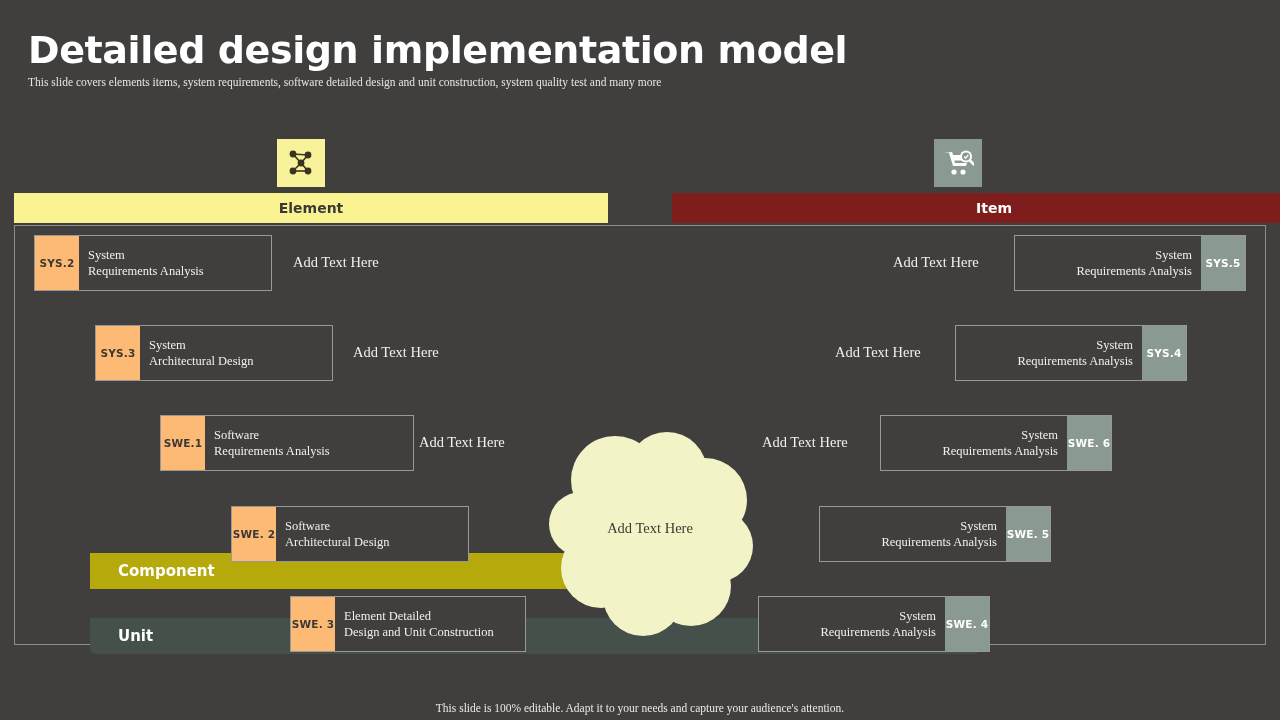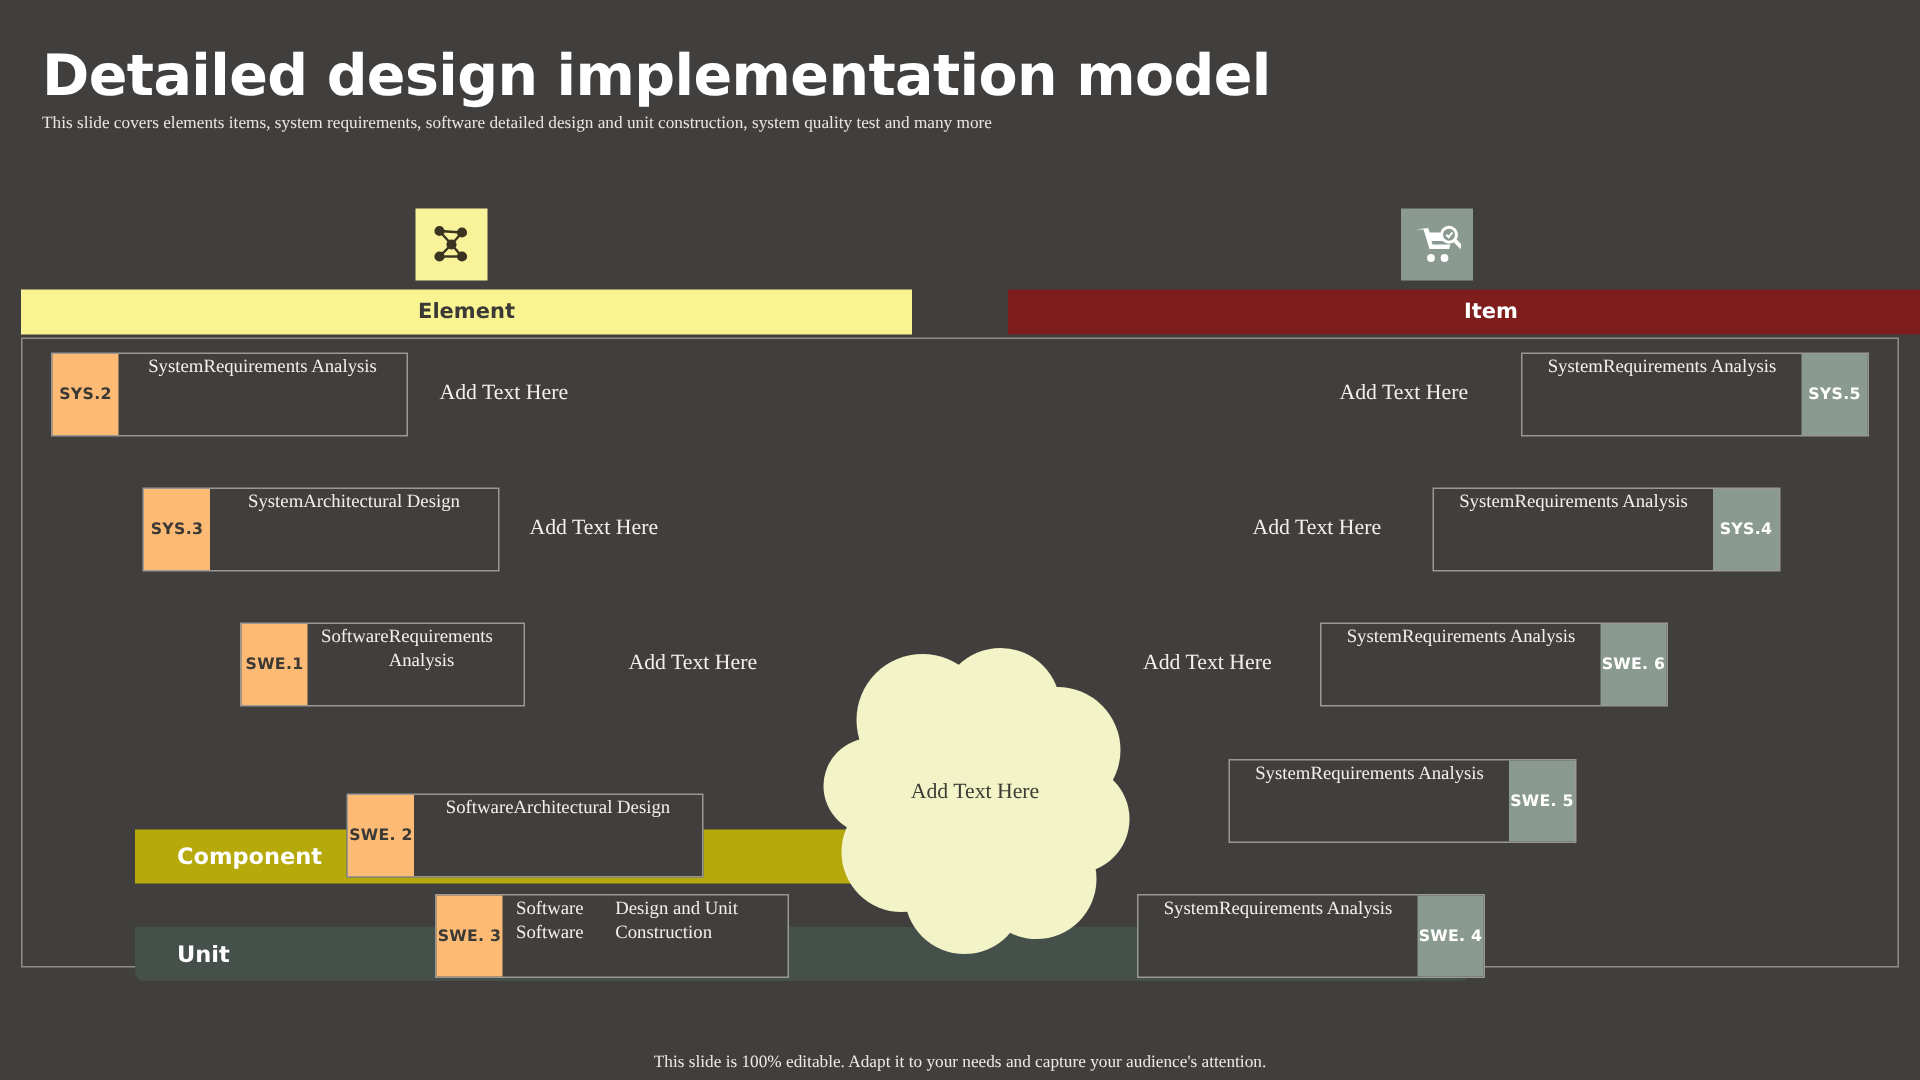--- a/index.html
+++ b/index.html
@@ -71,21 +71,21 @@
     width: 44px; flex: 0 0 44px;
     display: flex; align-items: center; justify-content: center;
     font-family: "DejaVu Sans", sans-serif;
     font-weight: bold; font-size: 10.5px;
     letter-spacing: 0.2px;
   }
   .tag.yellow { background: #fdba74; color: #3b3936; }
   .tag.green  { background: #8a9a90; color: #ffffff; }
   .row-text {
     flex: 1 1 auto;
-    display: flex; flex-direction: row; justify-content: center;
+    display: flex; flex-direction: column; justify-content: center;
     font-family: "Liberation Serif", serif;
     font-size: 12.5px; color: #f2f0ee; line-height: 1.28;
     padding: 0 9px;
   }
   .row-box.right .row-text { text-align: right; }
 
   
   .add-text {
     position: absolute;
     font-family: "Liberation Serif", serif;
@@ -169,41 +169,41 @@
 
   <div class="row-box left" style="left:95px; top:325px; width:238px;">
     <div class="tag yellow">SYS.3</div>
     <div class="row-text">
       <span>System</span>
       <span>Architectural Design</span>
     </div>
   </div>
   <div class="add-text" style="left:353px; top:344px;">Add Text Here</div>
 
-  <div class="row-box left" style="left:160px; top:415px; width:190px;">
+  <div class="row-box left" style="left:160px; top:415px; width:254px;">
     <div class="tag yellow">SWE.1</div>
     <div class="row-text">
       <span>Software</span>
       <span>Requirements Analysis</span>
     </div>
   </div>
   <div class="add-text" style="left:419px; top:434px;">Add Text Here</div>
 
-  <div class="row-box left" style="left:231px; top:506px; width:238px;margin-top:23px;">
+  <div class="row-box left" style="left:231px; top:506px; width:238px;">
     <div class="tag yellow">SWE. 2</div>
     <div class="row-text">
       <span>Software</span>
       <span>Architectural Design</span>
     </div>
   </div>
 
   <div class="row-box left" style="left:290px; top:596px; width:236px;">
     <div class="tag yellow">SWE. 3</div>
     <div class="row-text">
-      <span>Software Software</span>
+      <span>Element Detailed</span>
       <span>Design and Unit Construction</span>
     </div>
   </div>
 
   <div class="add-text" style="left:893px; top:254px;">Add Text Here</div>
   <div class="row-box right" style="left:1014px; top:235px; width:232px;">
     <div class="row-text">
       <span>System</span>
       <span>Requirements Analysis</span>
     </div>

